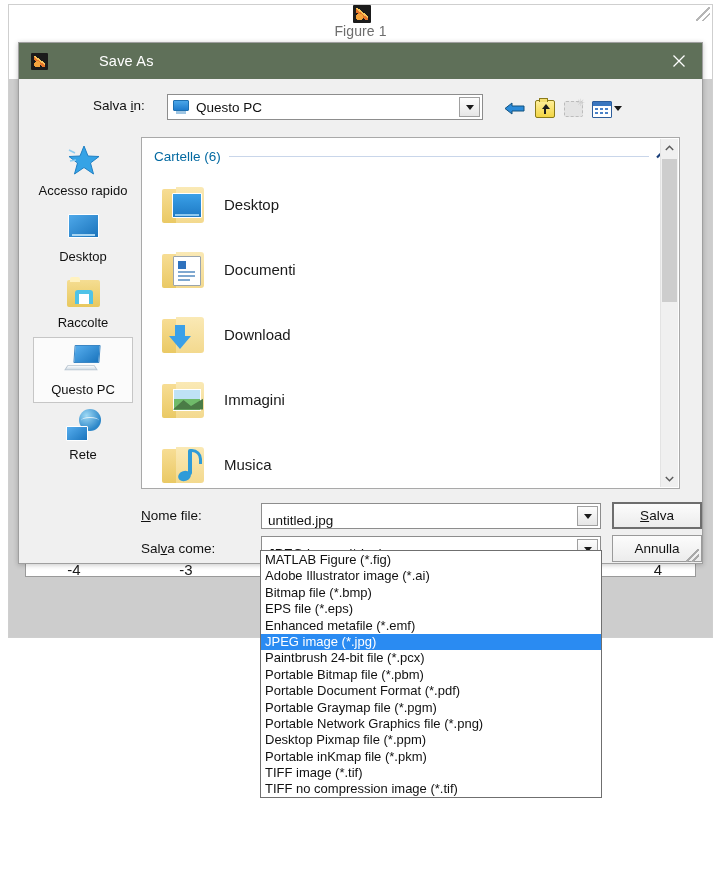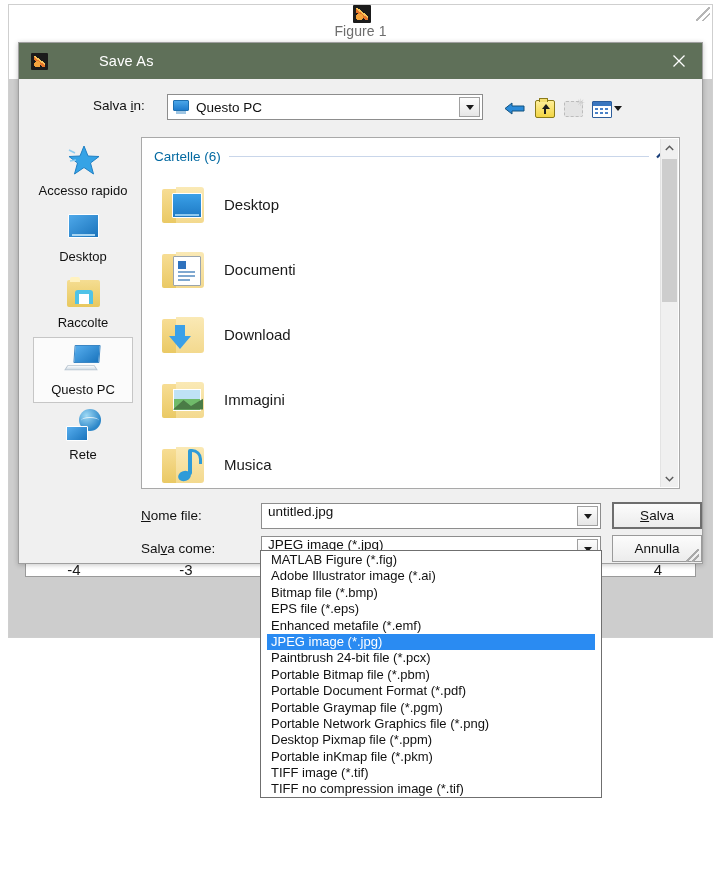--- a/index.html
+++ b/index.html
@@ -311,21 +311,21 @@
   }
 
   
   .row-name { position: absolute; left: 0; top: 424px; width: 100%; height: 26px; }
   .row-type { position: absolute; left: 0; top: 457px; width: 100%; height: 26px; }
   .lbl-name { position: absolute; left: 122px; top: 5px; font-size: 13.5px; color: #111; }
   .lbl-type { position: absolute; left: 122px; top: 5px; font-size: 13.5px; color: #111; }
   .combo-bottom {
     position: absolute; left: 242px; width: 340px; height: 26px; top: 0;
     background: #ffffff; border: 1px solid #8d8d8d; box-sizing: border-box;
-    display: flex; align-items: flex-start;
+    display: flex; align-items: flex-end;
   }
   .combo-bottom-text { font-size: 13.5px; color: #111; padding-left: 6px; }
   .btn {
     position: absolute; left: 593px; width: 90px; height: 27px;
     background: linear-gradient(#fcfcfc, #ececec);
     border: 1px solid #9a9a9a; box-sizing: border-box;
     font-size: 13.5px; color: #111;
     display: flex; align-items: center; justify-content: center;
   }
   .btn-default { border: 2px solid #6e6e6e; }
@@ -404,21 +404,21 @@
     position:absolute; left:0; bottom:0; width:22px; height:15px;
     background: linear-gradient(140deg, #57aeee, #1a74bd);
     border:1px solid #ffffff; box-sizing:border-box; border-radius:1px;
   }
 
   
   .dropdown {
     position: absolute; left: 260px; top: 550px; width: 342px; height: 248px;
     background: #ffffff; border: 1px solid #6f6f6f; box-sizing: border-box;
     z-index: 40;
-    padding: 1px 6px;
+    padding: 1px 0;
   }
   .dd-item {
     height: 16.4px; line-height: 16.4px; padding-left: 4px;
     font-size: 13px; color: #111; white-space: nowrap;
     font-family: "Liberation Sans", sans-serif;
   }
   .dd-item.selected { background: #2a8bf2; color: #ffffff; }
 </style>
 </head>
 <body>

